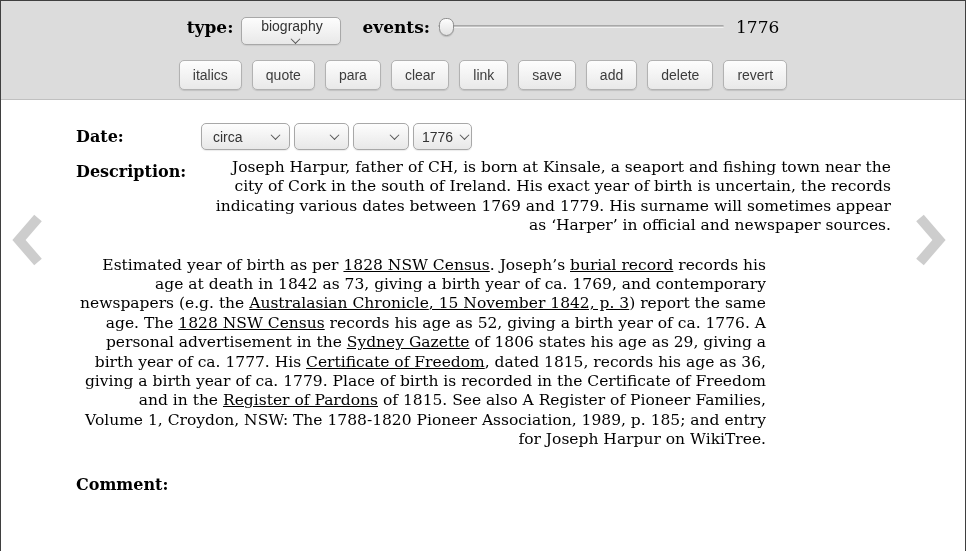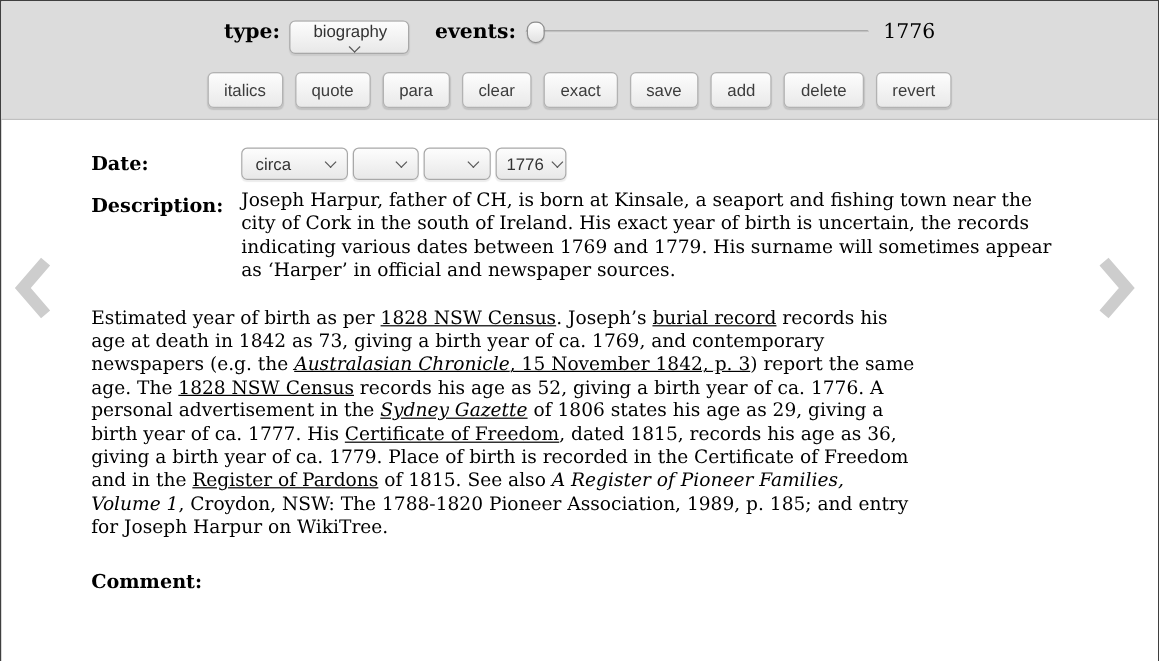--- a/index.html
+++ b/index.html
@@ -57,35 +57,35 @@
   .nav-arrow { position:absolute; top:113px; width:30px; height:54px; cursor:pointer; }
   .nav-arrow svg { display:block; }
   .nav-prev { left:11px; }
   .nav-next { right:19px; }
 
   .row { display:flex; align-items:flex-start; }
   .row-label {
     width:125px; flex:none; font:bold 16px "DejaVu Serif", serif; color:#000;
     line-height:19.5px; padding-top:4px;
   }
-  .row-value { font:15.5px/19.4px "DejaVu Serif", serif; color:#000; width:690px; }
+  .row-value { font:15.5px/19.4px "DejaVu Serif", serif; color:#000; width:690px;text-align:right; }
   .row-date .row-label, .row-title .row-label, .row-comment .row-label { padding-top:4px; }
   .row-date { margin-bottom:8px; }
   .row-title { margin-bottom:19px; }
   .row-desc { margin-bottom:20px; }
   .row-refs { margin-bottom:21px; }
   .date-selects { display:flex; gap:4px; }
   .date-sel { height:27px; border-radius:5px; }
   .date-sel-0 { width:89px; }
   .date-sel-1 { width:55px; justify-content:flex-end; }
   .date-sel-2 { width:56px; justify-content:flex-end; }
   .date-sel-3 { width:59px; padding-left:8px; }
   .title-value { padding-top:4px; }
   .ref-link { color:#000000; text-decoration:underline; cursor:pointer; }
-  .italic { font-style:italic; }
+  .italic { }
 </style>
 </head>
 <body>
 
 <div class="page">
 
   <div class="toolbar">
     <div class="tb-row1">
       <span class="tb-label">type:</span>
       <div class="select type-select">
@@ -97,21 +97,21 @@
         <div class="slider-track"></div>
         <div class="slider-thumb"></div>
       </div>
       <span class="slider-value">1776</span>
     </div>
     <div class="tb-row2">
         <button class="tb-btn">italics</button>
         <button class="tb-btn">quote</button>
         <button class="tb-btn">para</button>
         <button class="tb-btn">clear</button>
-        <button class="tb-btn">exact</button>
+        <button class="tb-btn">link</button>
         <button class="tb-btn">save</button>
         <button class="tb-btn">add</button>
         <button class="tb-btn">delete</button>
         <button class="tb-btn">revert</button>
       </div>
   </div>
 
   <div class="main">
 
     <div class="nav-arrow nav-prev">

